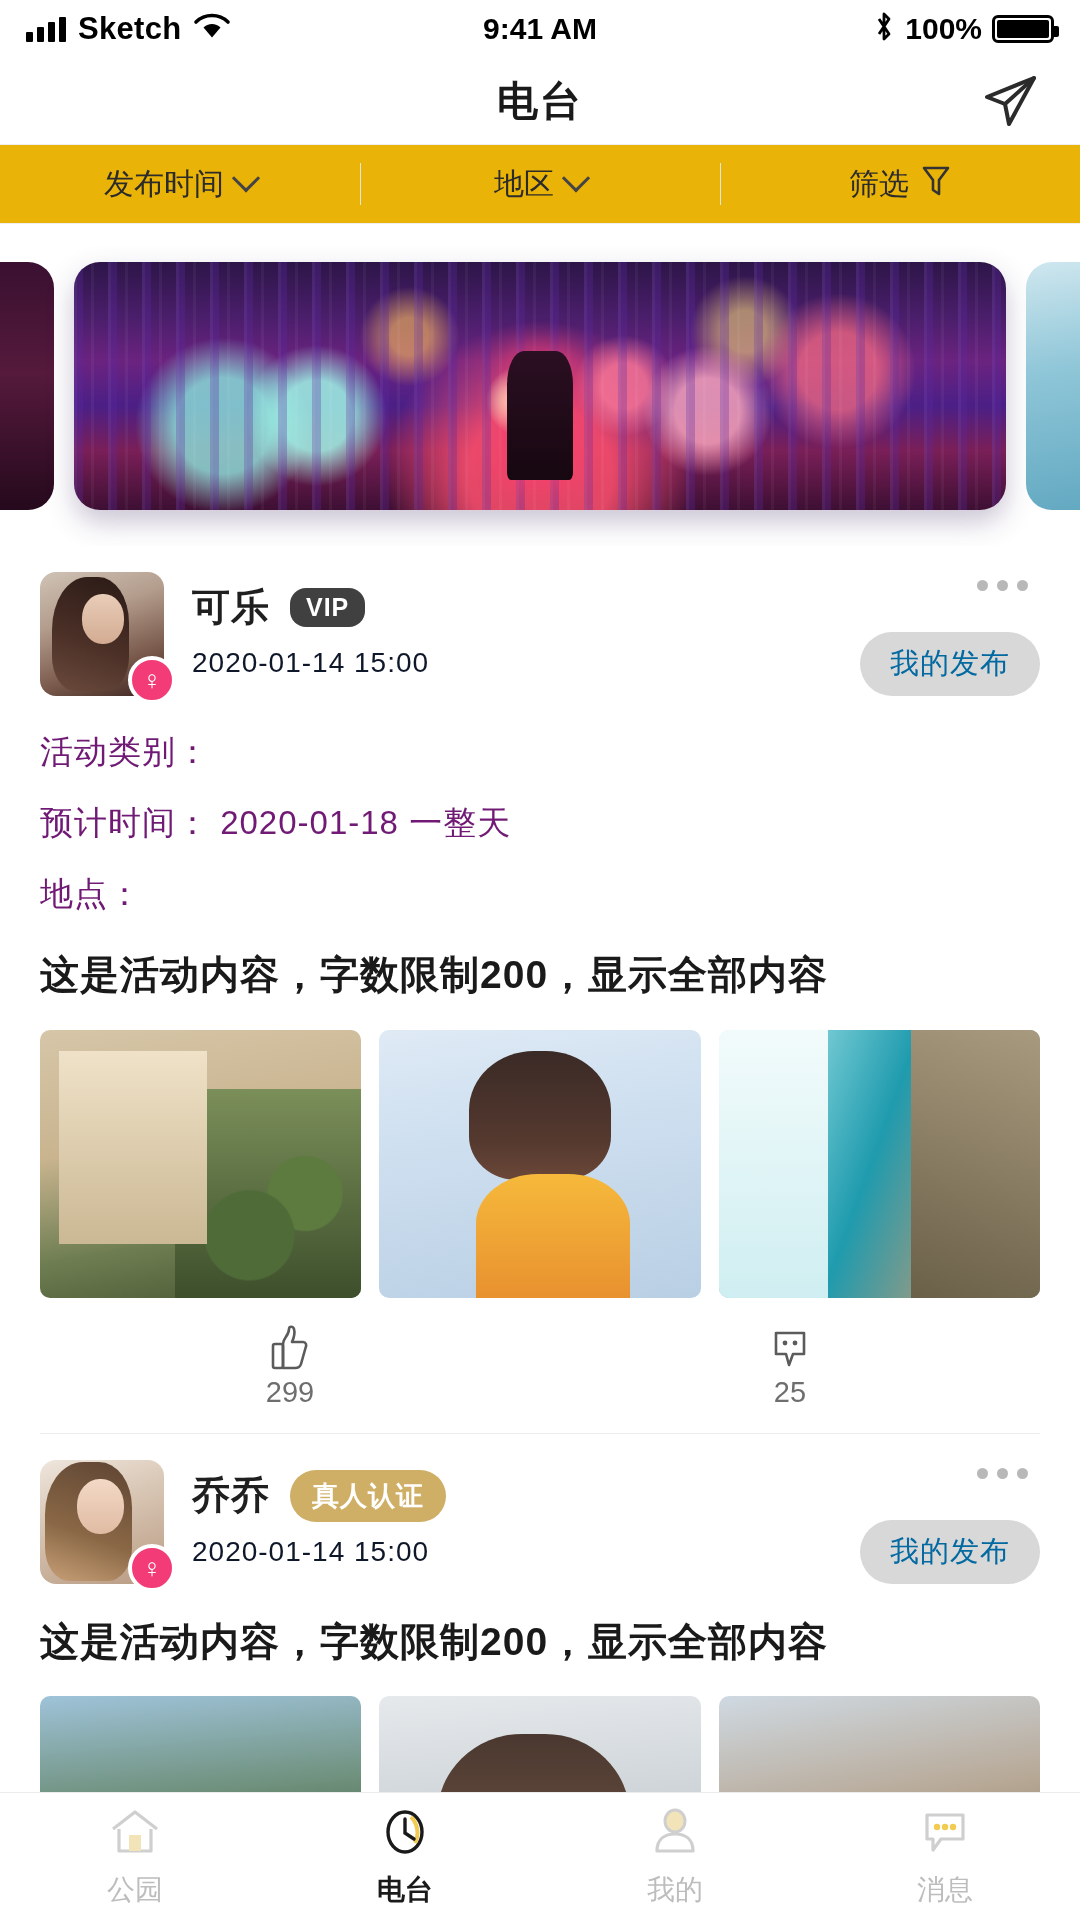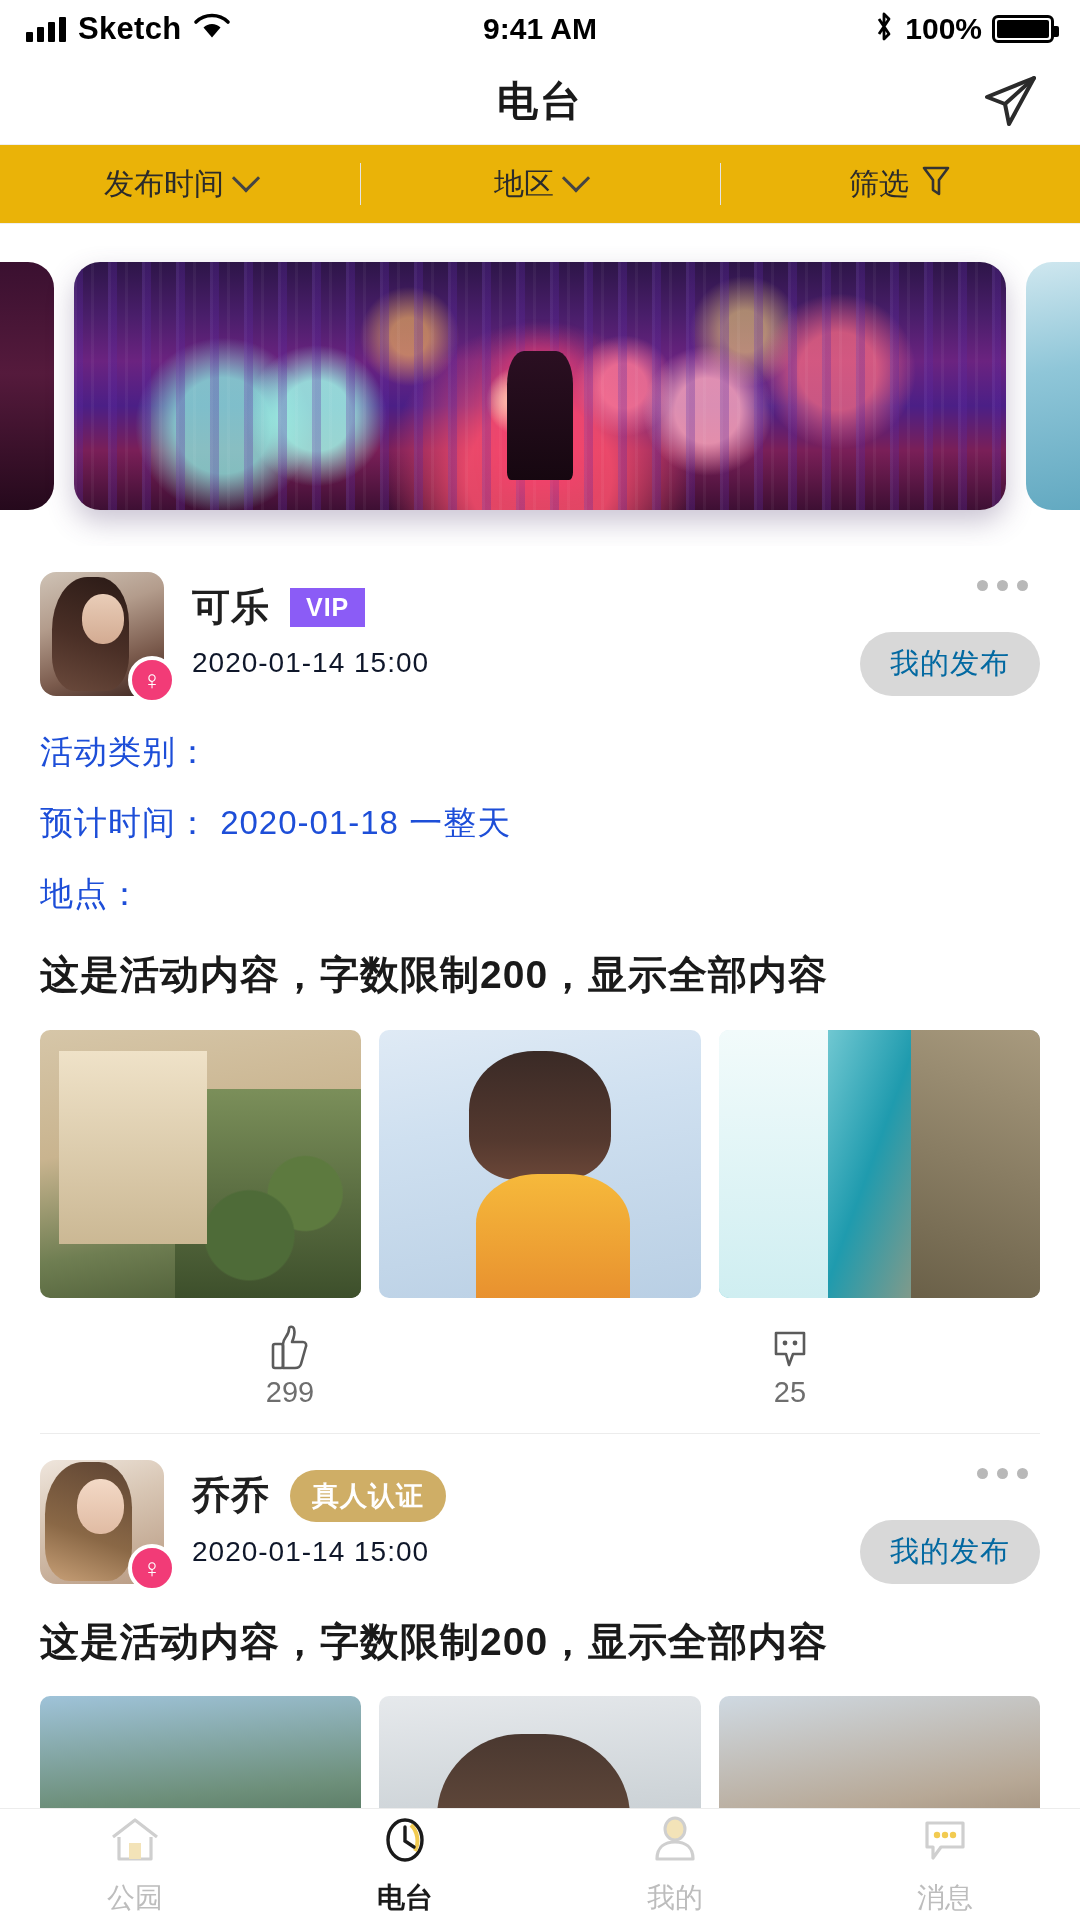--- a/index.html
+++ b/index.html
@@ -129,34 +129,34 @@
     background:linear-gradient(180deg,#f3d9c6,#e0bba3);border-radius:48%;}
   .gender-badge {
     position:absolute; right:-12px; bottom:-8px; width:48px; height:48px; border-radius:50%;
     background:#f23b77; border:4px solid #fff; display:flex; align-items:center; justify-content:center;
     color:#fff; font-size:26px; line-height:1; font-weight:700;
   }
   .post-meta { margin-left:28px; padding-top:10px; flex:1; min-width:0; }
   .name-row { display:flex; align-items:center; gap:20px; }
   .uname { font-size:38px; font-weight:700; color:#1f1f1f; letter-spacing:1px; }
   .badge { font-size:25px; color:#fff; border-radius:10px; padding:5px 14px; font-weight:600; letter-spacing:1px; }
-  .badge-vip { background:#8b5cf6; border-radius:0; padding:5px 16px; }
+  .badge-vip { background:#404040; border-radius:16px; padding:5px 16px; }
   .badge-real { background:#cfae66; border-radius:26px; padding:8px 22px; font-size:27px; }
   .post-time { font-size:28px; color:#0f172a; margin-top:14px; letter-spacing:1px; }
   .post-dots {
     position:absolute; right:0; top:22px; display:flex; gap:9px; padding:12px;
   }
   .post-dots i { width:11px; height:11px; border-radius:50%; background:#b8b8b8; display:block; }
   .mine-tag {
     position:absolute; right:0; top:86px;
     background:#d8d8d8; color:#0369a1; font-size:29px;
     border-radius:34px; padding:12px 30px; letter-spacing:1px;
   }
 
-  .info-line { font-size:33px; color:#1d4ed8; margin-top:26px; letter-spacing:1px; }
+  .info-line { font-size:33px; color:#701a75; margin-top:26px; letter-spacing:1px; }
   .info-line.first { margin-top:34px; }
   .post-content {
     font-size:39px; font-weight:700; color:#1a1a1a; margin-top:32px; line-height:1.35; letter-spacing:1px;
   }
 
   .thumbs { display:flex; gap:18px; margin-top:28px; }
   .thumb { flex:1; height:268px; border-radius:10px; overflow:hidden; position:relative; }
   .t1 { background:linear-gradient(170deg,#d6c6a8 0%,#c9b48f 40%,#6f7e52 72%,#44542f 100%); }
   .t1::before{content:"";position:absolute;right:0;bottom:0;width:58%;height:78%;
     background:radial-gradient(circle at 40% 70%,#4e6b38 0 24%,transparent 25%),
@@ -180,21 +180,21 @@
     background:linear-gradient(180deg,#4a3830,#7a5a46);border-radius:44% 44% 30% 30%;}
   .t6 { background:linear-gradient(170deg,#cfd9e2 0%,#b7a896 42%,#8e7a63 72%,#5c4c3c 100%); }
 
   .actions { display:flex; margin-top:26px; padding-bottom:24px; }
   .action { flex:1; display:flex; flex-direction:column; align-items:center; }
   .action-lbl { font-size:29px; color:#6e6e6e; }
   .divider { height:1px; background:#ececec; margin:0 40px; }
 
   
   .tabbar {
-    position:absolute; left:0; right:0; bottom:0; height:112px;
+    position:absolute; left:0; right:0; bottom:0; height:128px;
     background:#fff; border-top:1px solid #ececec; display:flex; align-items:center;
   }
   .tab { flex:1; display:flex; flex-direction:column; align-items:center; gap:8px; }
   .tab-lbl { font-size:28px; color:#bdbdbd; }
   .tab.active .tab-lbl { color:#1a1a1a; font-weight:600; }
 </style>
 </head>
 <body>
 
 <div class="statusbar">

